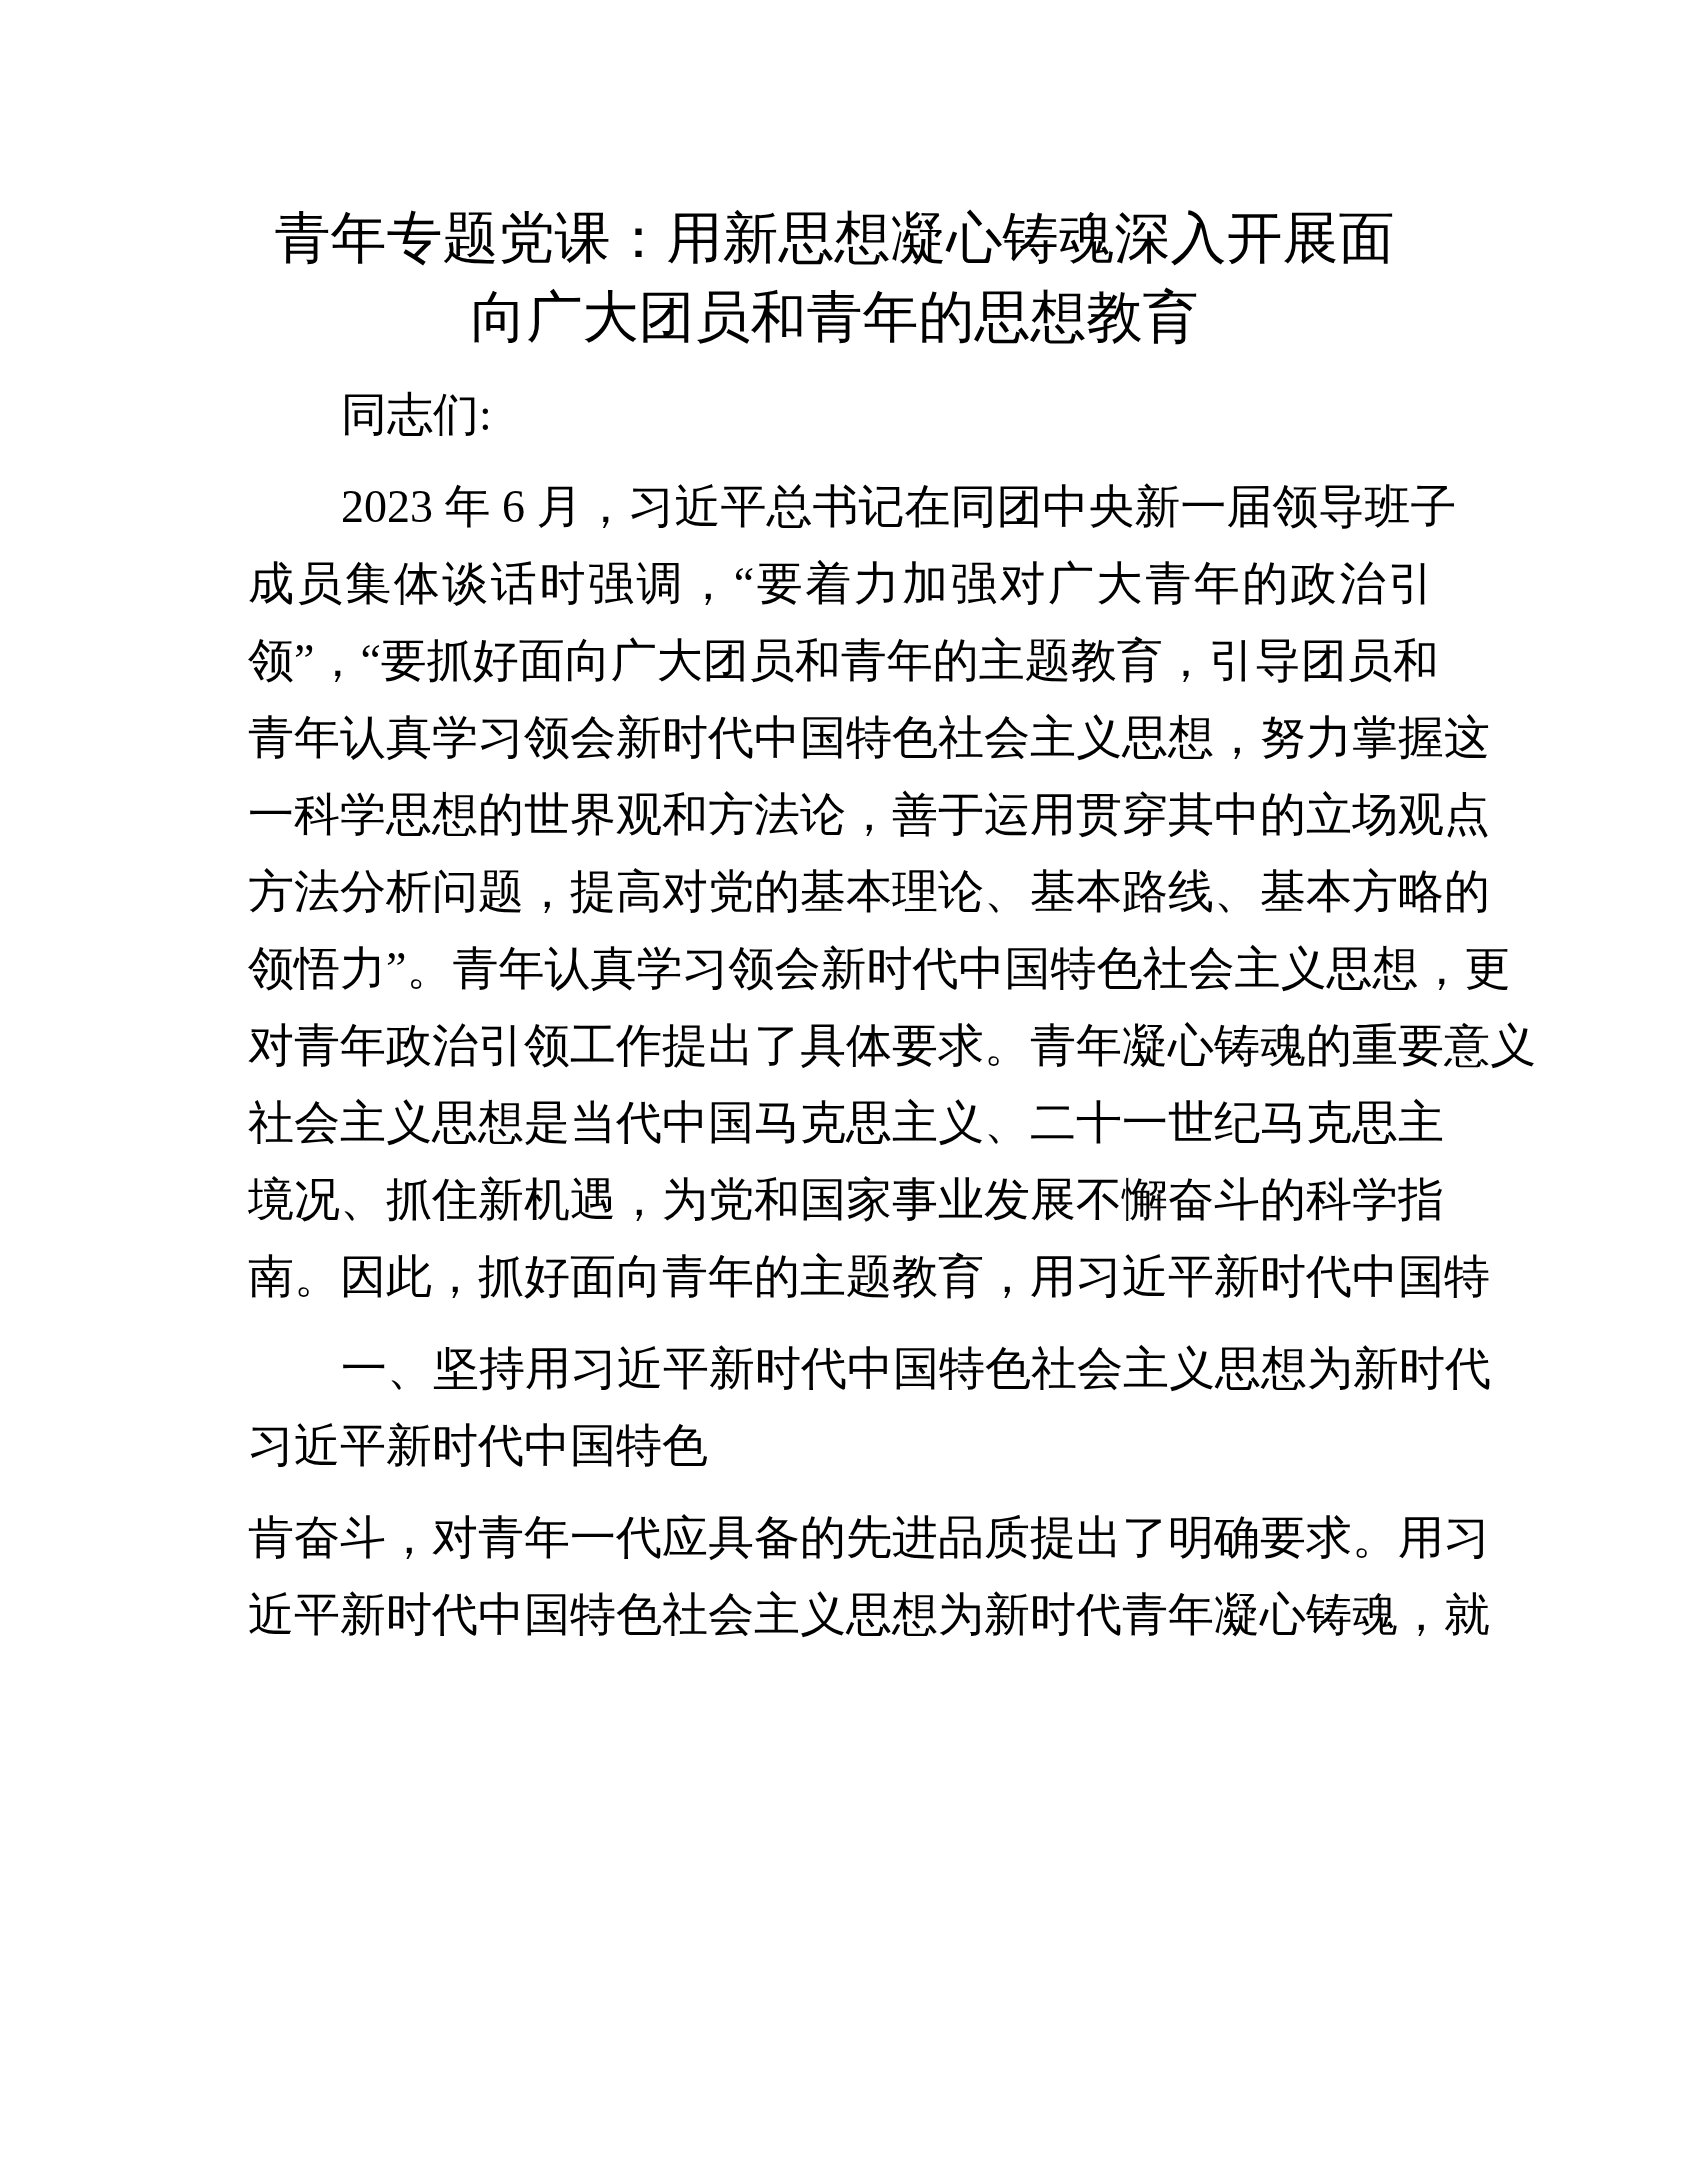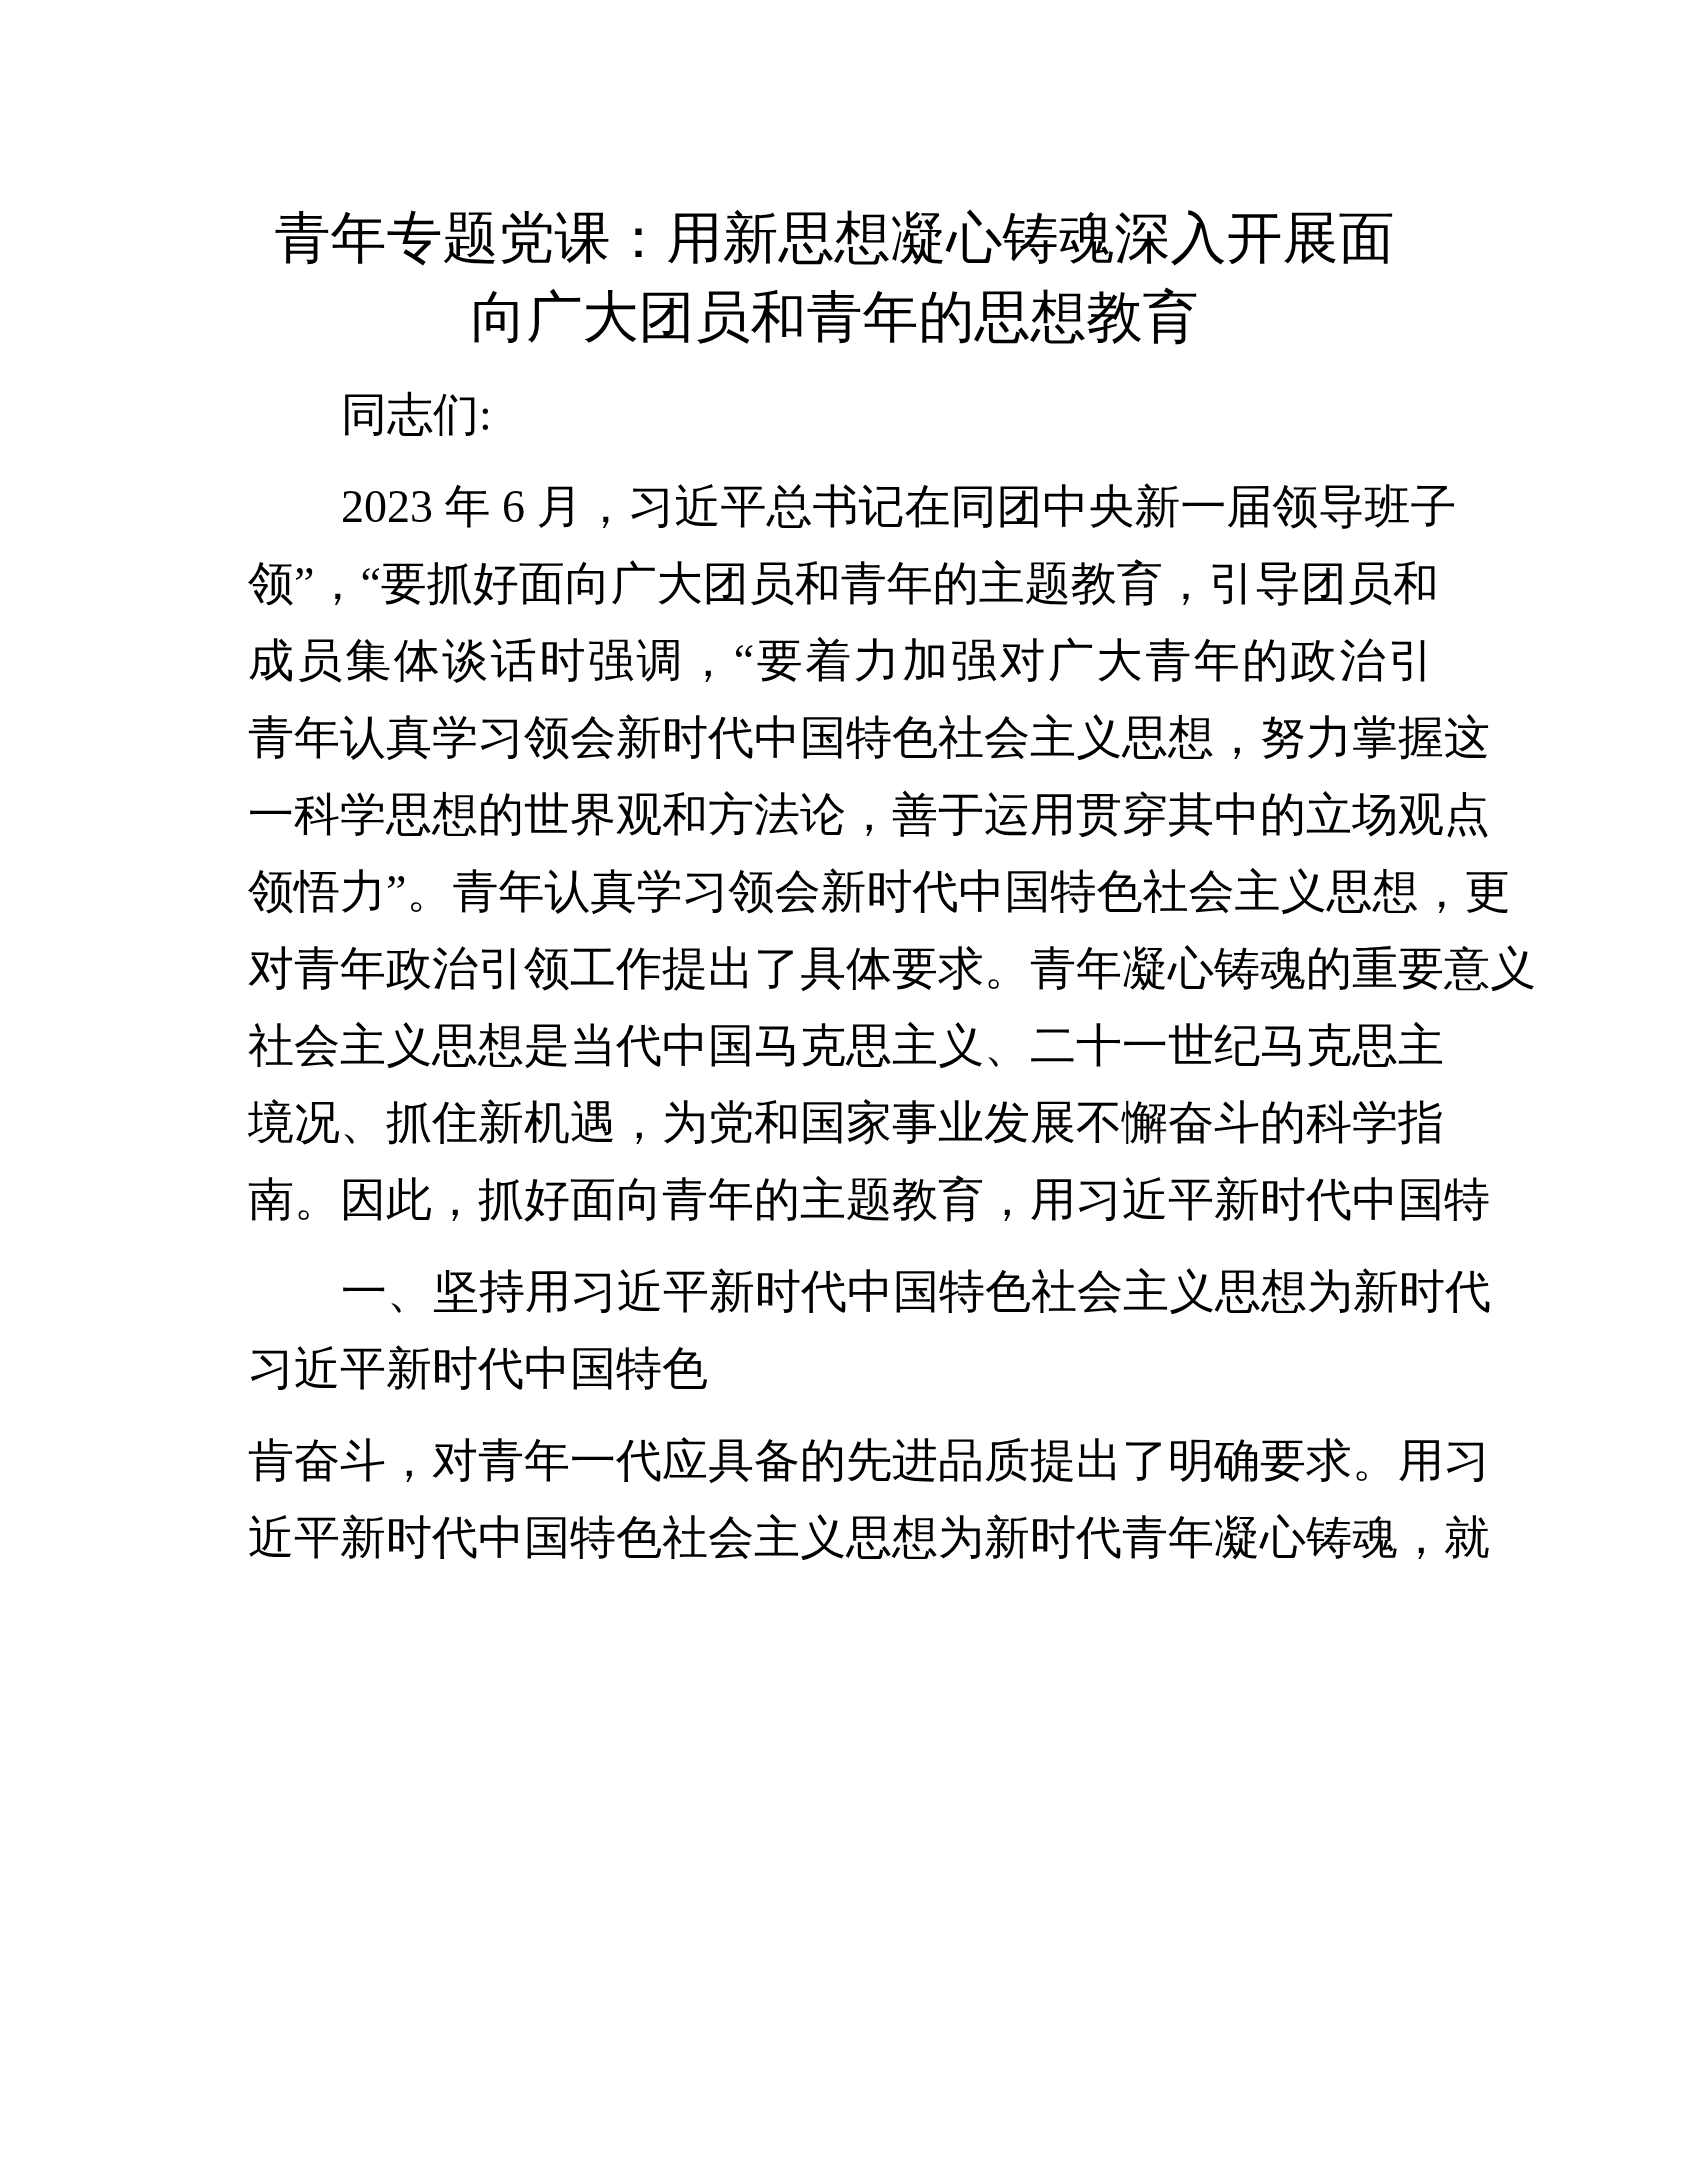--- a/index.html
+++ b/index.html
@@ -27,24 +27,25 @@
   </div>
 
   <div class="body">
 
     <div class="para">
       <span class="line indent last">同志们:</span>
     </div>
 
     <div class="para">
       <span class="line indent">2023 年 6 月，习近平总书记在同团中央新一届领导班子</span>
+      <span class="line">成员集体谈话时强调，“要着力加强对广大青年的政治引</span>
       <span class="line">领”，“要抓好面向广大团员和青年的主题教育，引导团员和</span>
-      <span class="line">成员集体谈话时强调，“要着力加强对广大青年的政治引</span>
       <span class="line">青年认真学习领会新时代中国特色社会主义思想，努力掌握这</span>
       <span class="line">一科学思想的世界观和方法论，善于运用贯穿其中的立场观点</span>
+      <span class="line">方法分析问题，提高对党的基本理论、基本路线、基本方略的</span>
       <span class="line">领悟力”。青年认真学习领会新时代中国特色社会主义思想，更</span>
       <span class="line">对青年政治引领工作提出了具体要求。青年凝心铸魂的重要意义</span>
       <span class="line">社会主义思想是当代中国马克思主义、二十一世纪马克思主</span>
       <span class="line">境况、抓住新机遇，为党和国家事业发展不懈奋斗的科学指</span>
       <span class="line">南。因此，抓好面向青年的主题教育，用习近平新时代中国特</span>
     </div>
 
     <div class="para">
       <span class="line indent">一、坚持用习近平新时代中国特色社会主义思想为新时代</span>
       <span class="line last">习近平新时代中国特色</span>

